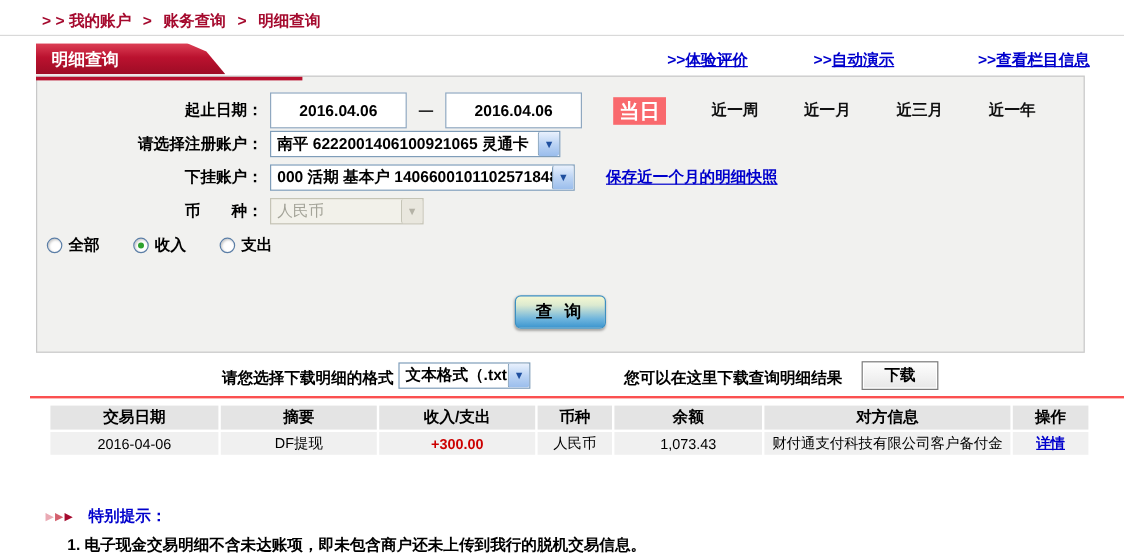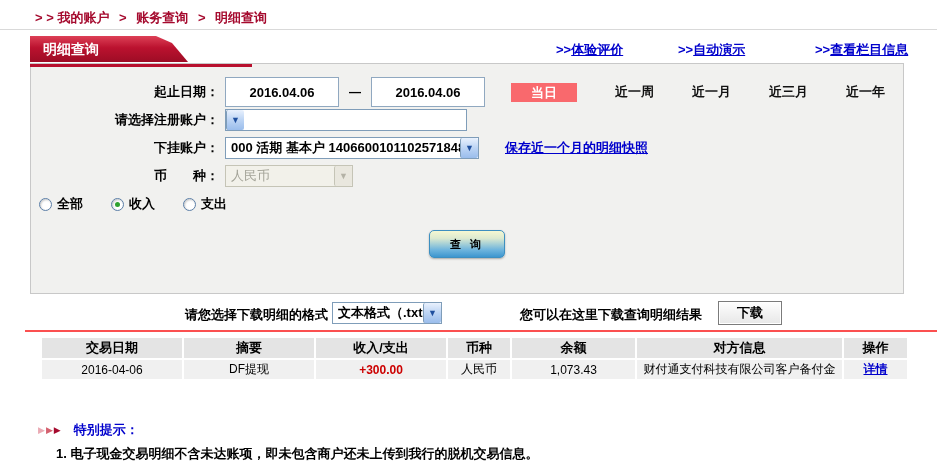--- a/index.html
+++ b/index.html
@@ -32,21 +32,21 @@
   }
   .redbar{position:absolute;top:0;left:-1px;width:222px;height:3px;background:#b8102e;}
   .frow{display:flex;align-items:center;height:28px;}
   .flbl{width:188px;text-align:right;font-size:13px;font-weight:bold;white-space:pre;}
   .dinput{
     width:104px;height:20px;border:1px solid #90a8c0;background:#fff;text-align:center;
     font-family:"Liberation Sans","DejaVu Sans",sans-serif;font-size:13px;font-weight:bold;
     margin-left:6px;padding:4px;
   }
   .dash{margin:0 10px;font-weight:bold;}
-  .badge{margin-left:26px;background:#f9696d;color:#fff;font-size:13px;font-weight:bold;padding:3px 20px;line-height:1;cursor:pointer;}
+  .badge{margin-left:26px;background:#f9696d;color:#fff;font-size:17px;font-weight:bold;padding:3px 5px;line-height:1;cursor:pointer;}
   .qrange{margin-left:38px;font-size:13px;font-weight:bold;color:#111;cursor:pointer;}
   
   .sel{
     display:flex;align-items:stretch;height:22px;box-sizing:border-box;background:#fff;
     border:1px solid #7f9db9;margin-left:6px;cursor:pointer;
   }
   .sel .txt{flex:1;font-size:13px;font-weight:bold;line-height:20px;padding:0 5px;white-space:nowrap;overflow:hidden;}
   .sel .arw{
     width:17px;display:flex;align-items:center;justify-content:center;
     background:linear-gradient(180deg,#e9f1fd 0%,#bcd4f4 50%,#9abdec 100%);
@@ -64,22 +64,22 @@
     box-shadow:inset 1px 1px 2px rgba(0,0,0,.22);display:inline-flex;align-items:center;justify-content:center;
     box-sizing:border-box;
   }
   .radio.checked::after{content:'';width:5px;height:5px;border-radius:50%;background:#2ea12e;}
   .ropt .rlbl{font-size:13px;font-weight:bold;margin-left:5px;}
   .btnrow{display:flex;justify-content:center;margin-top:12px;}
   .query-btn{
     width:76px;height:28px;border:1px solid #3d8fc0;border-radius:5px;
     background:linear-gradient(180deg,#f5f8d2 0%,#dcead0 28%,#6fb5dd 72%,#3d96cf 100%);
     font-family:"Liberation Sans","DejaVu Sans",sans-serif;
-    font-size:11px;font-weight:bold;color:#000;letter-spacing:3px;
-    box-shadow:0 1px 2px rgba(0,0,0,.3);cursor:pointer;
+    font-size:14px;font-weight:bold;color:#000;letter-spacing:3px;
+    box-shadow:0 1px 2px rgba(0,0,0,.3);cursor:pointer;margin-top:16px;
   }
   
   .dlrow{position:absolute;top:301px;left:0;width:937px;height:26px;}
   .dlrow .lb1{position:absolute;left:185px;top:5px;font-size:13px;font-weight:bold;}
   .dlrow .sel{position:absolute;left:332px;top:1px;width:110px;margin:0;}
   .dlrow .lb2{position:absolute;left:520px;top:5px;font-size:13px;font-weight:bold;}
   .dl-btn{
     position:absolute;left:718px;top:0;width:64px;height:24px;
     background:linear-gradient(180deg,#fefefe,#e7e7e7);
     border:1px solid #7b7b7b;box-shadow:inset 0 0 0 1px #fff;
@@ -138,20 +138,21 @@
     <span class="badge">当日</span>
     <span class="qrange">近一周</span>
     <span class="qrange">近一月</span>
     <span class="qrange">近三月</span>
     <span class="qrange">近一年</span>
   </div>
 
   <div class="frow">
     <span class="flbl">请选择注册账户：</span>
     <div class="sel" style="width:242px">
+      <span class="txt">南平 6222001406100921065 灵通卡</span>
       <span class="arw">▼</span>
     </div>
   </div>
 
   <div class="frow">
     <span class="flbl">下挂账户：</span>
     <div class="sel" style="width:254px">
       <span class="txt">000 活期 基本户 1406600101102571848</span>
       <span class="arw">▼</span>
     </div>

